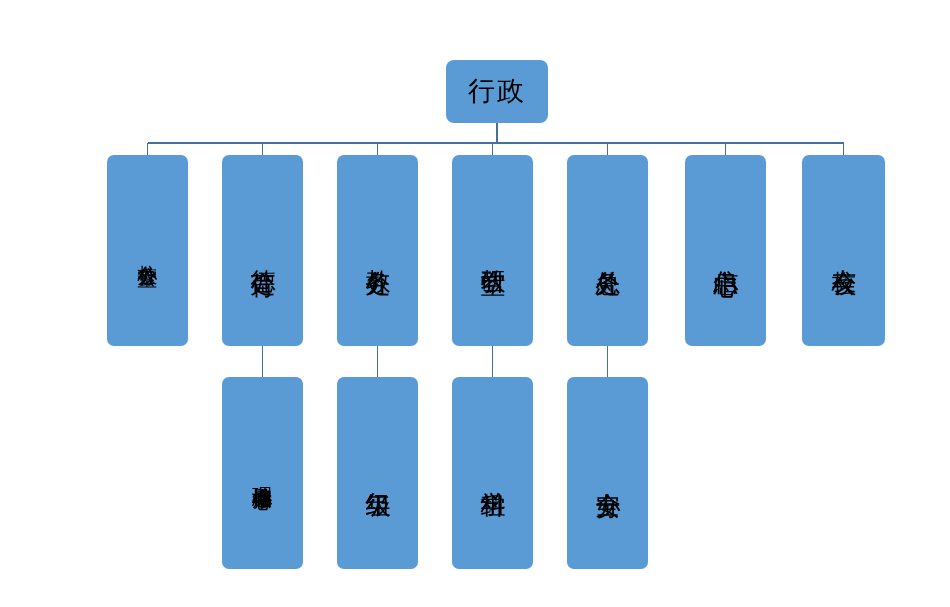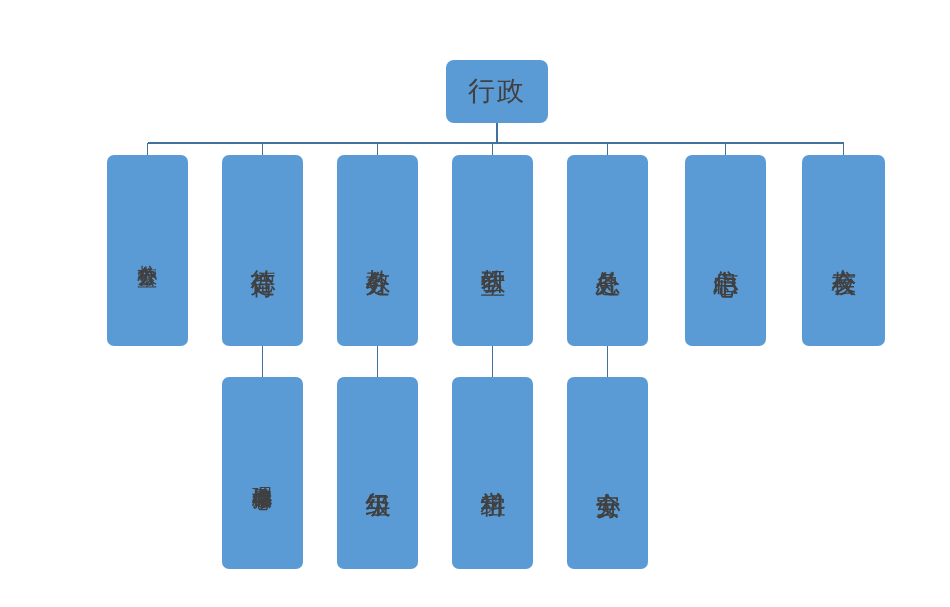--- a/index.html
+++ b/index.html
@@ -37,21 +37,21 @@
     align-items: center;
     justify-content: center;
     color: #000000;
     z-index: 2;
   }
   .node-label {
     display: block;
     line-height: 1.03;
     letter-spacing: 0.5px;
     white-space: nowrap;
-    color: #404040;
+    color: #000000;
   }
   
   .node.root {
     border-radius: 8px;
   }
   .node.root .node-label {
     writing-mode: horizontal-tb;
     font-size: 27px;
     letter-spacing: 2px;
   }

